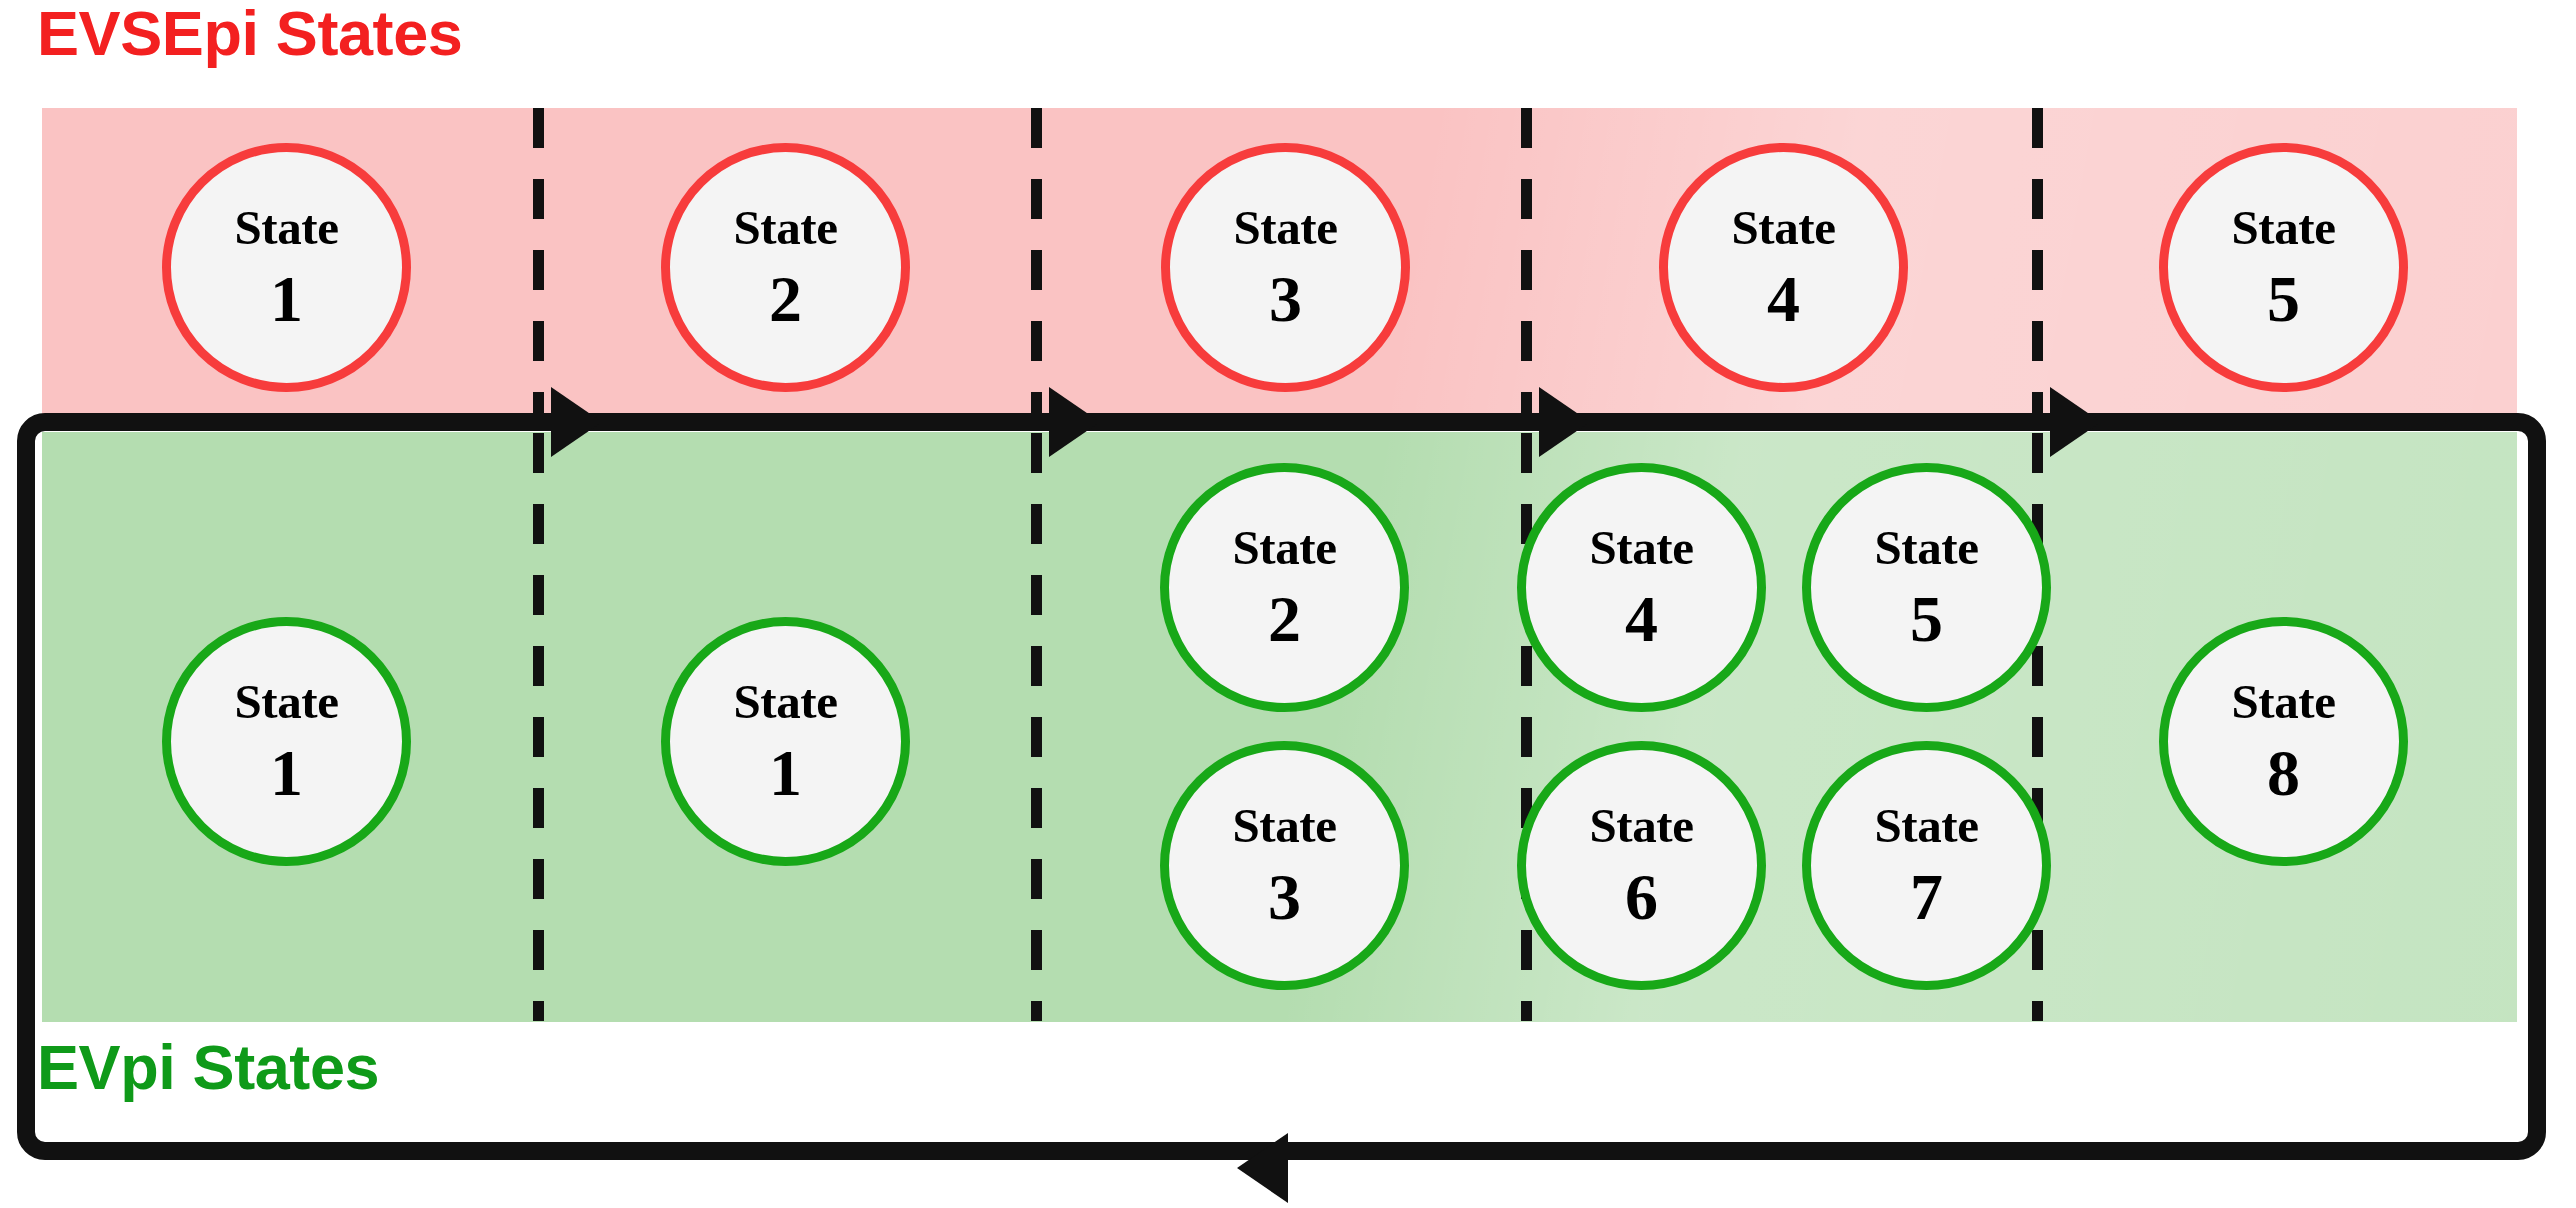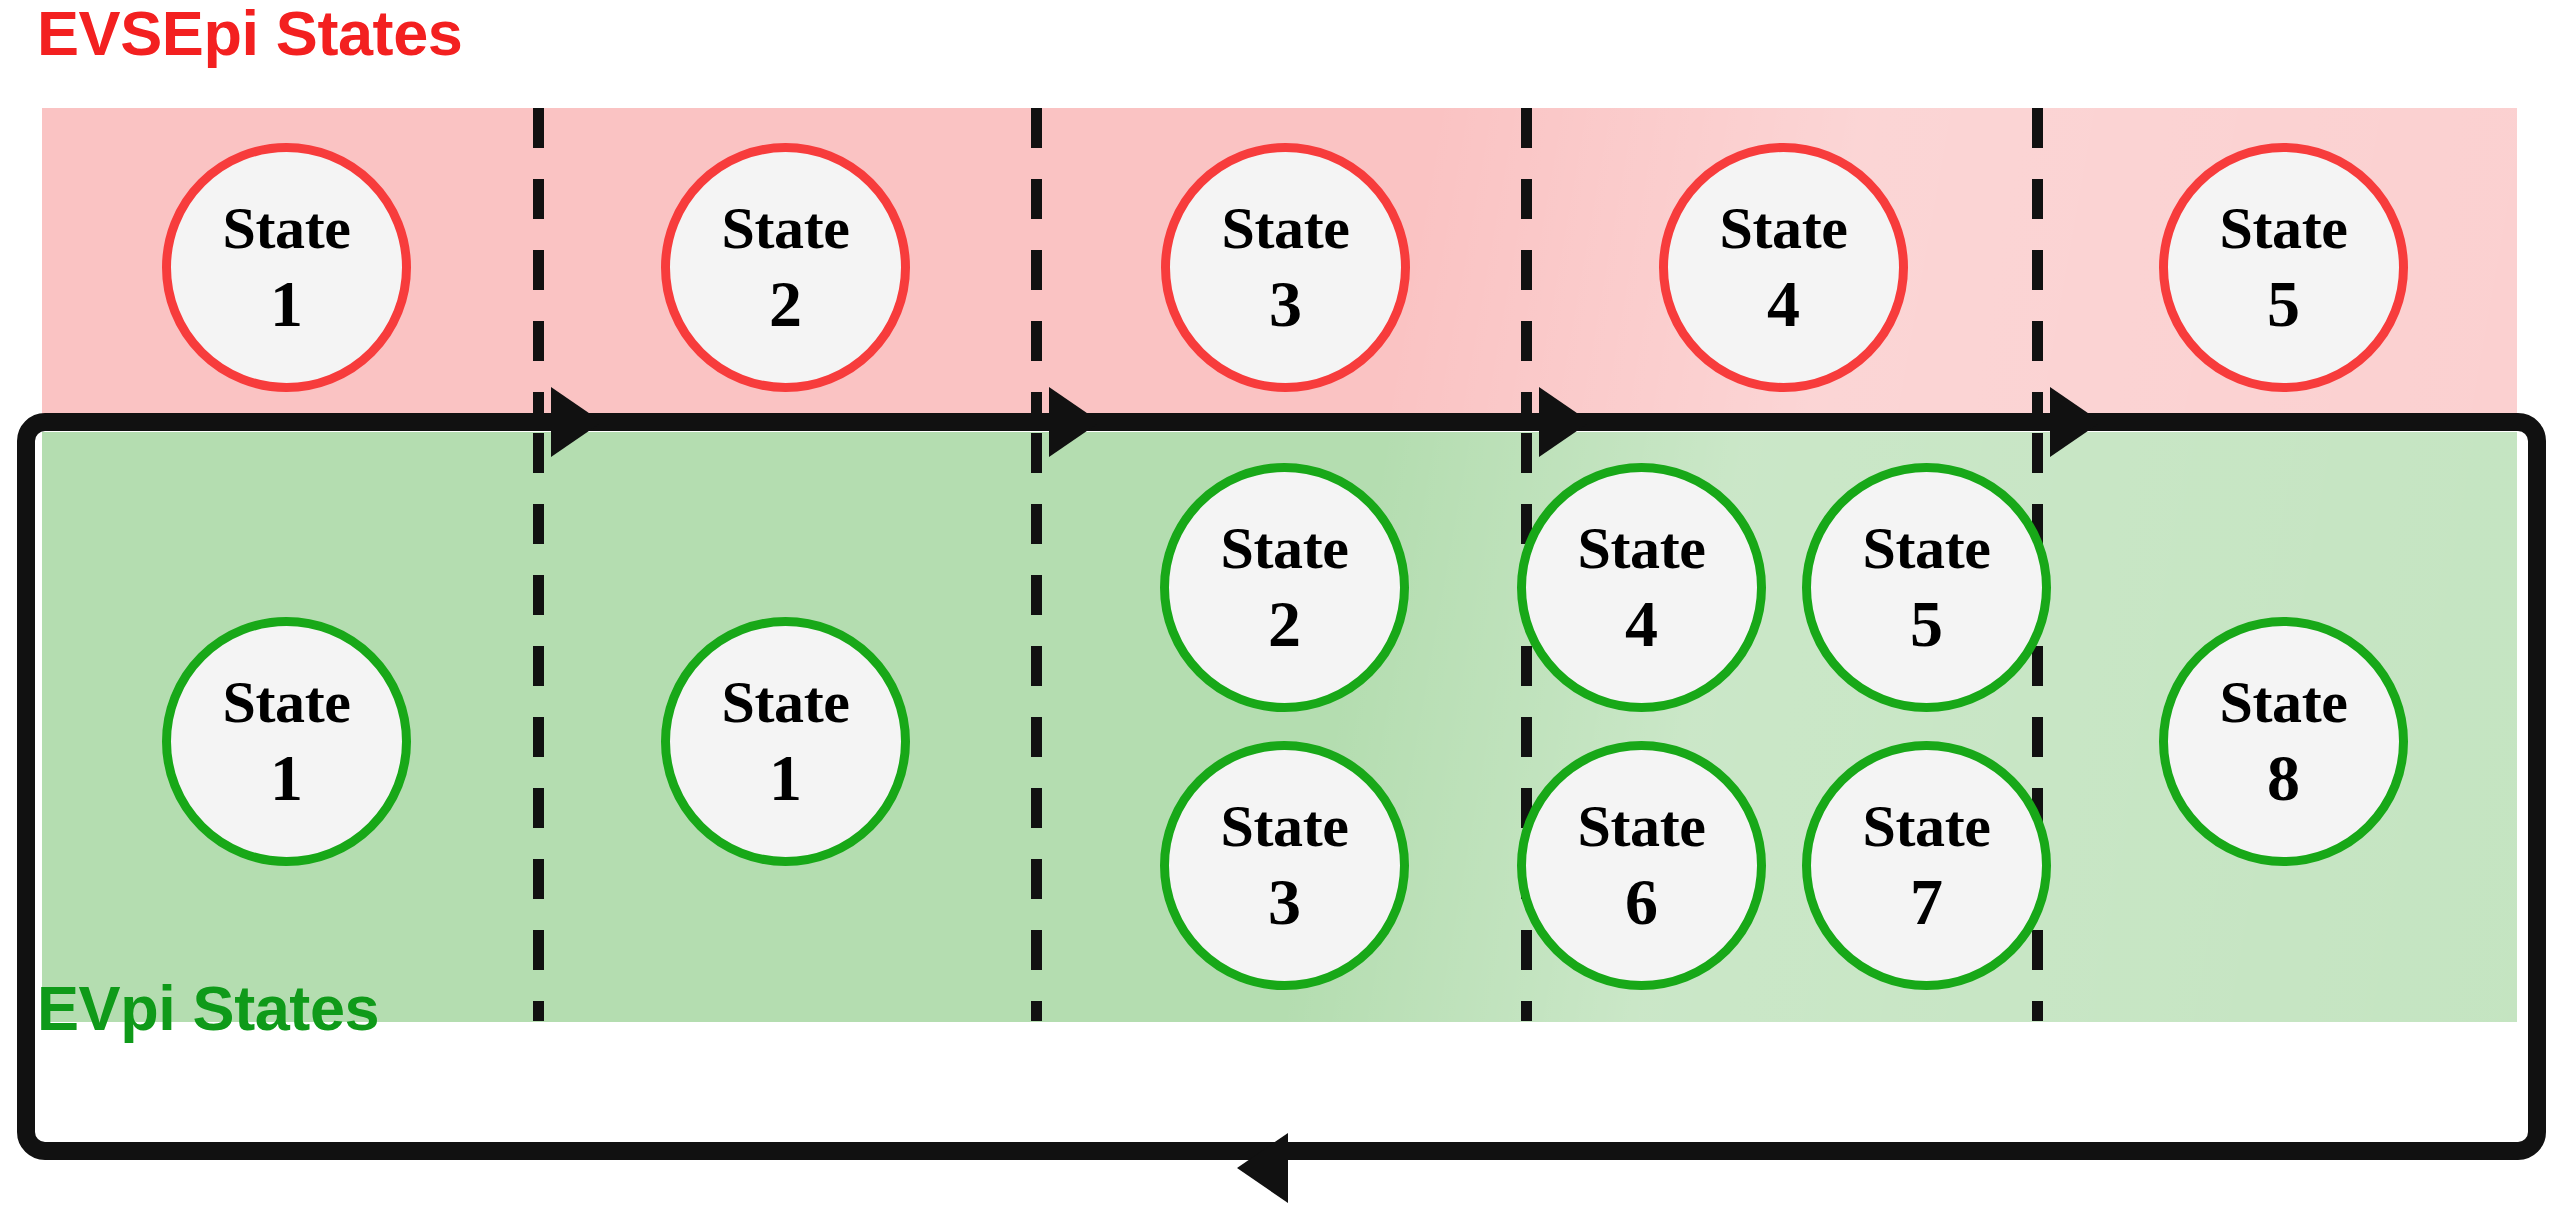--- a/index.html
+++ b/index.html
@@ -75,34 +75,34 @@
     align-items:center;
     justify-content:center;
     font-family:"Liberation Serif", serif;
     font-weight:bold;
     color:#000000;
     line-height:1.0;
     box-sizing:border-box;
   }
   .node.red{border:9px solid #f73c3c;}
   .node.green{border:9px solid #18a818;}
-  .node .word{font-size:60px;letter-spacing:-0.4px;}
+  .node .word{font-size:49px;letter-spacing:-0.4px;}
   .node .num{font-size:66px;margin-top:13.3px;}
 
   
   .caption{
     position:absolute;
     font-family:"Liberation Sans", sans-serif;
     font-weight:bold;
     font-size:63px;
     letter-spacing:-0.4px;
     white-space:nowrap;
   }
   .caption-top{left:37px;top:-3.3px;color:#f32020;}
-  .caption-bottom{left:37px;top:972px;color:#0f9a19;}
+  .caption-bottom{left:37px;top:1031px;color:#0f9a19;}
 </style>
 </head>
 <body>
 
 <div id="stage">
 
   <div class="band band-top">
     <div class="fade"></div>
   </div>
 

